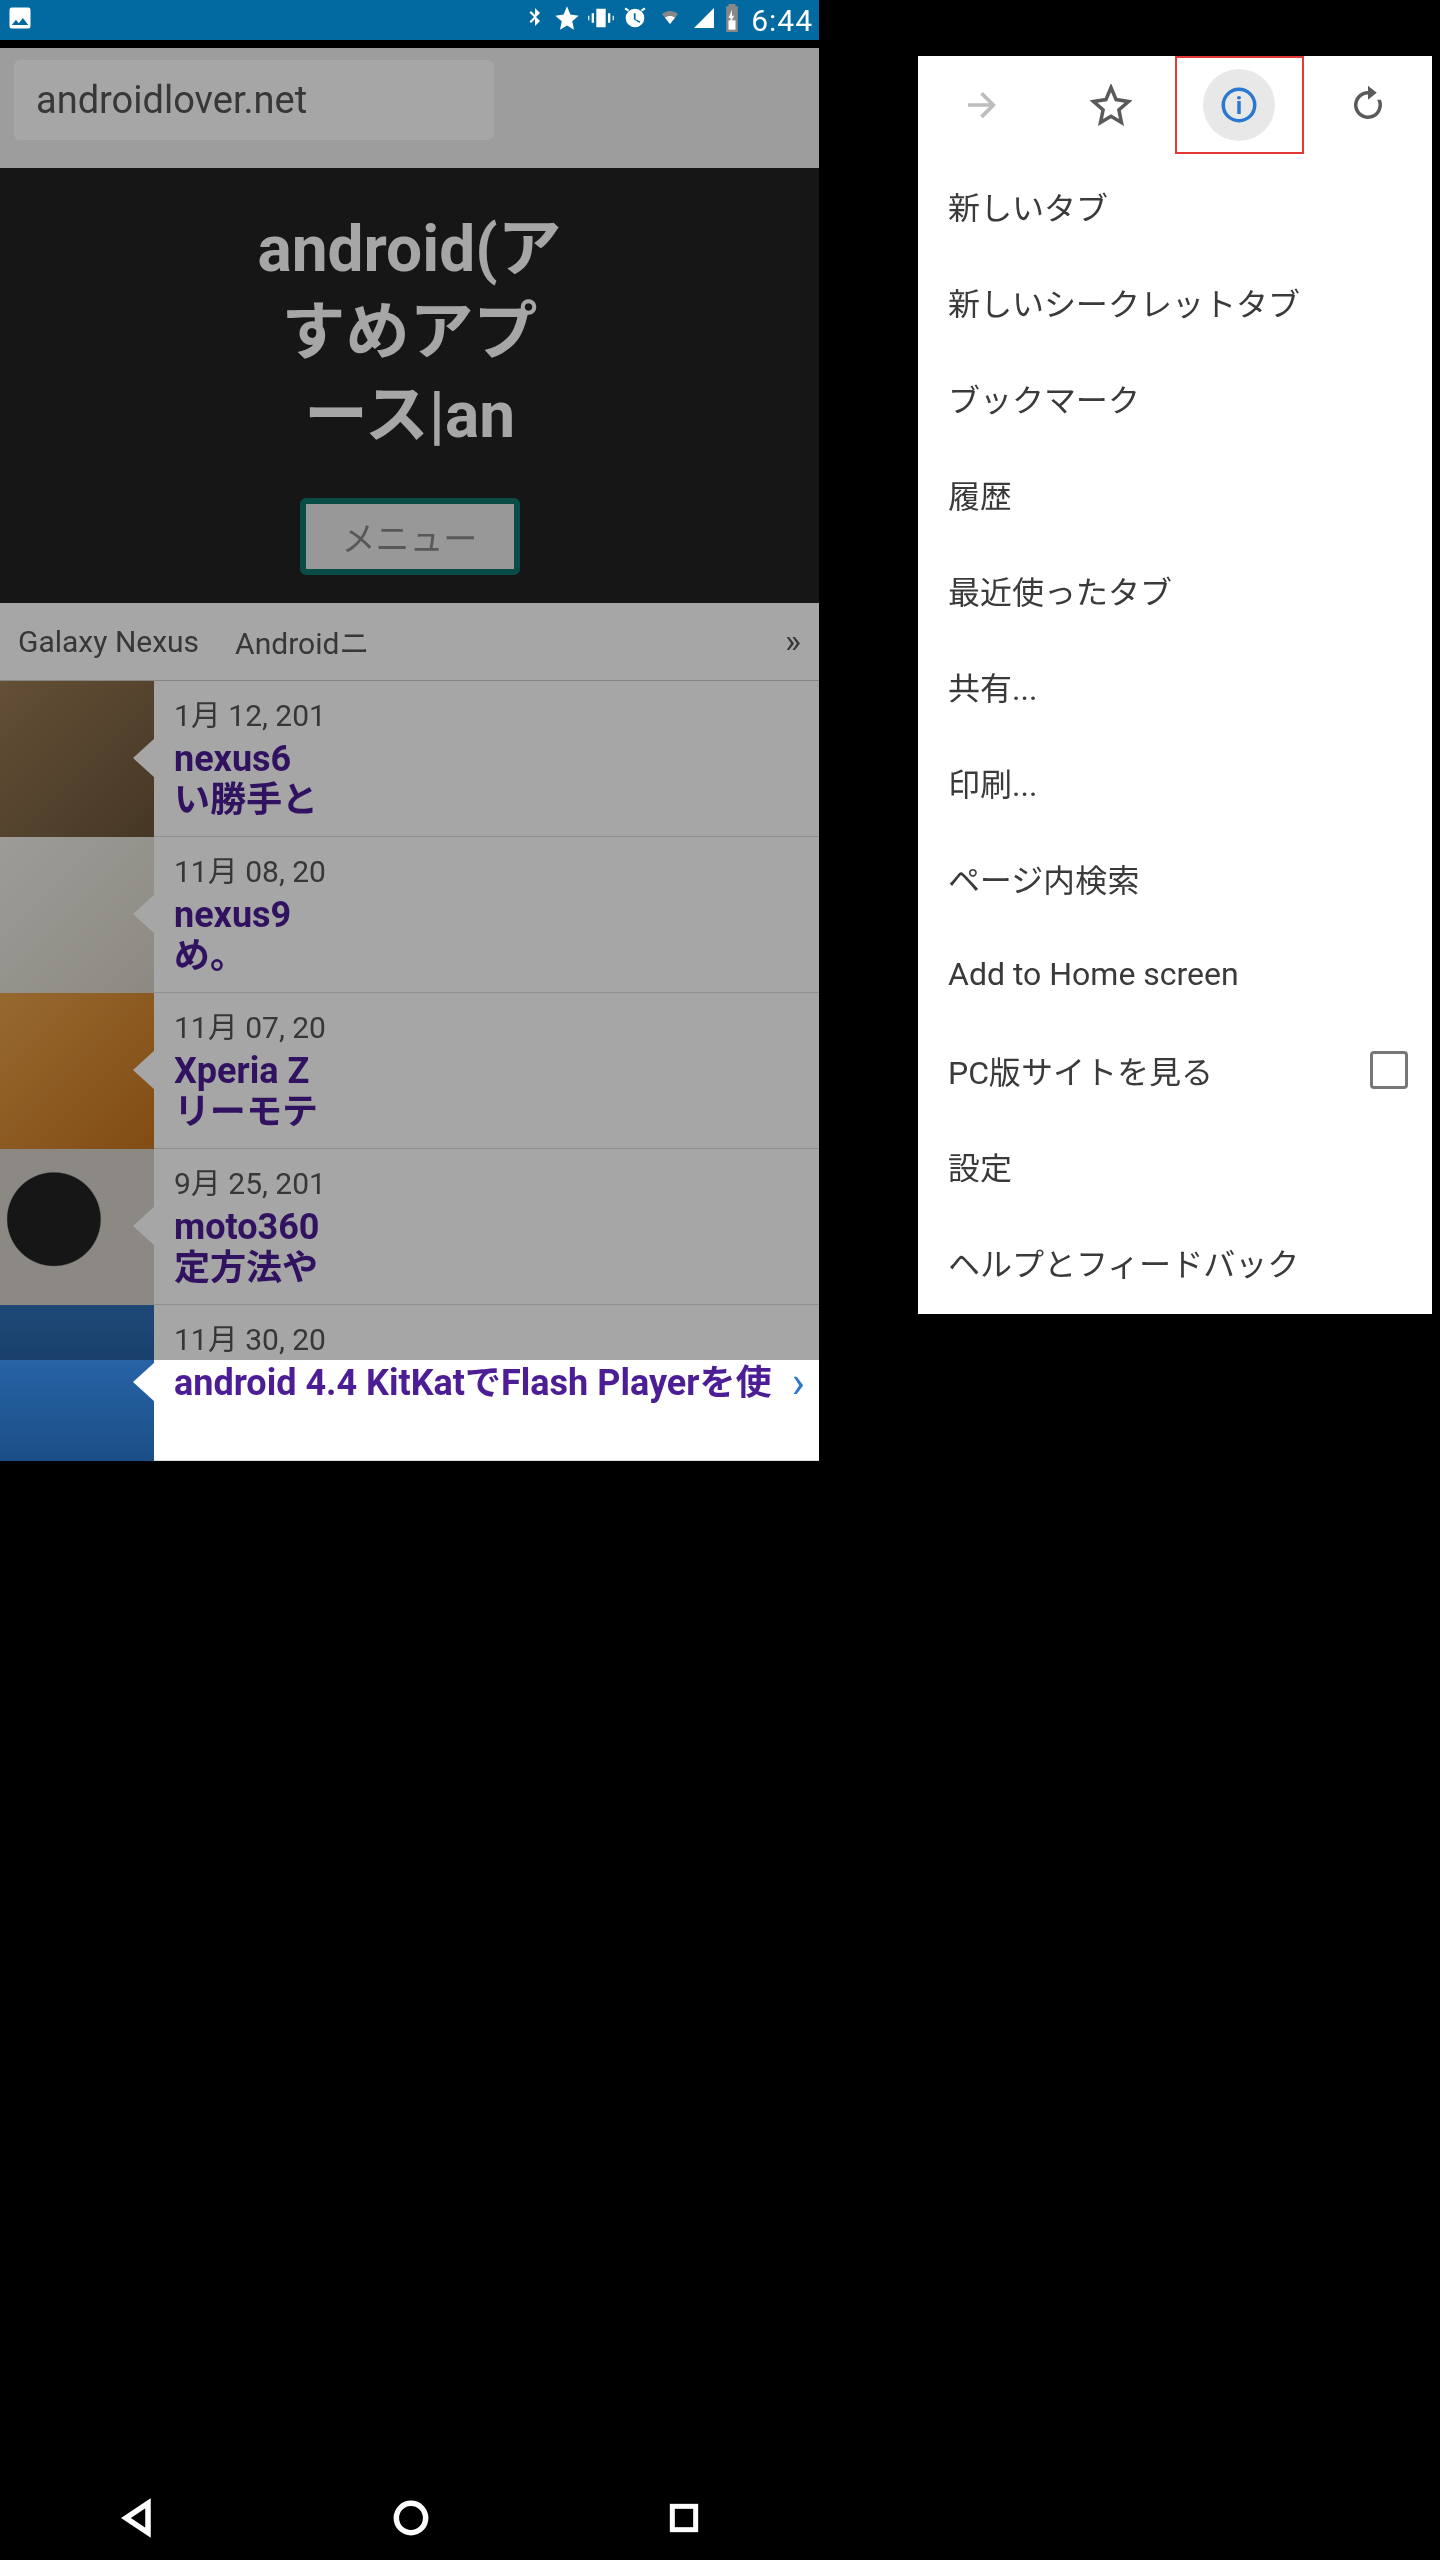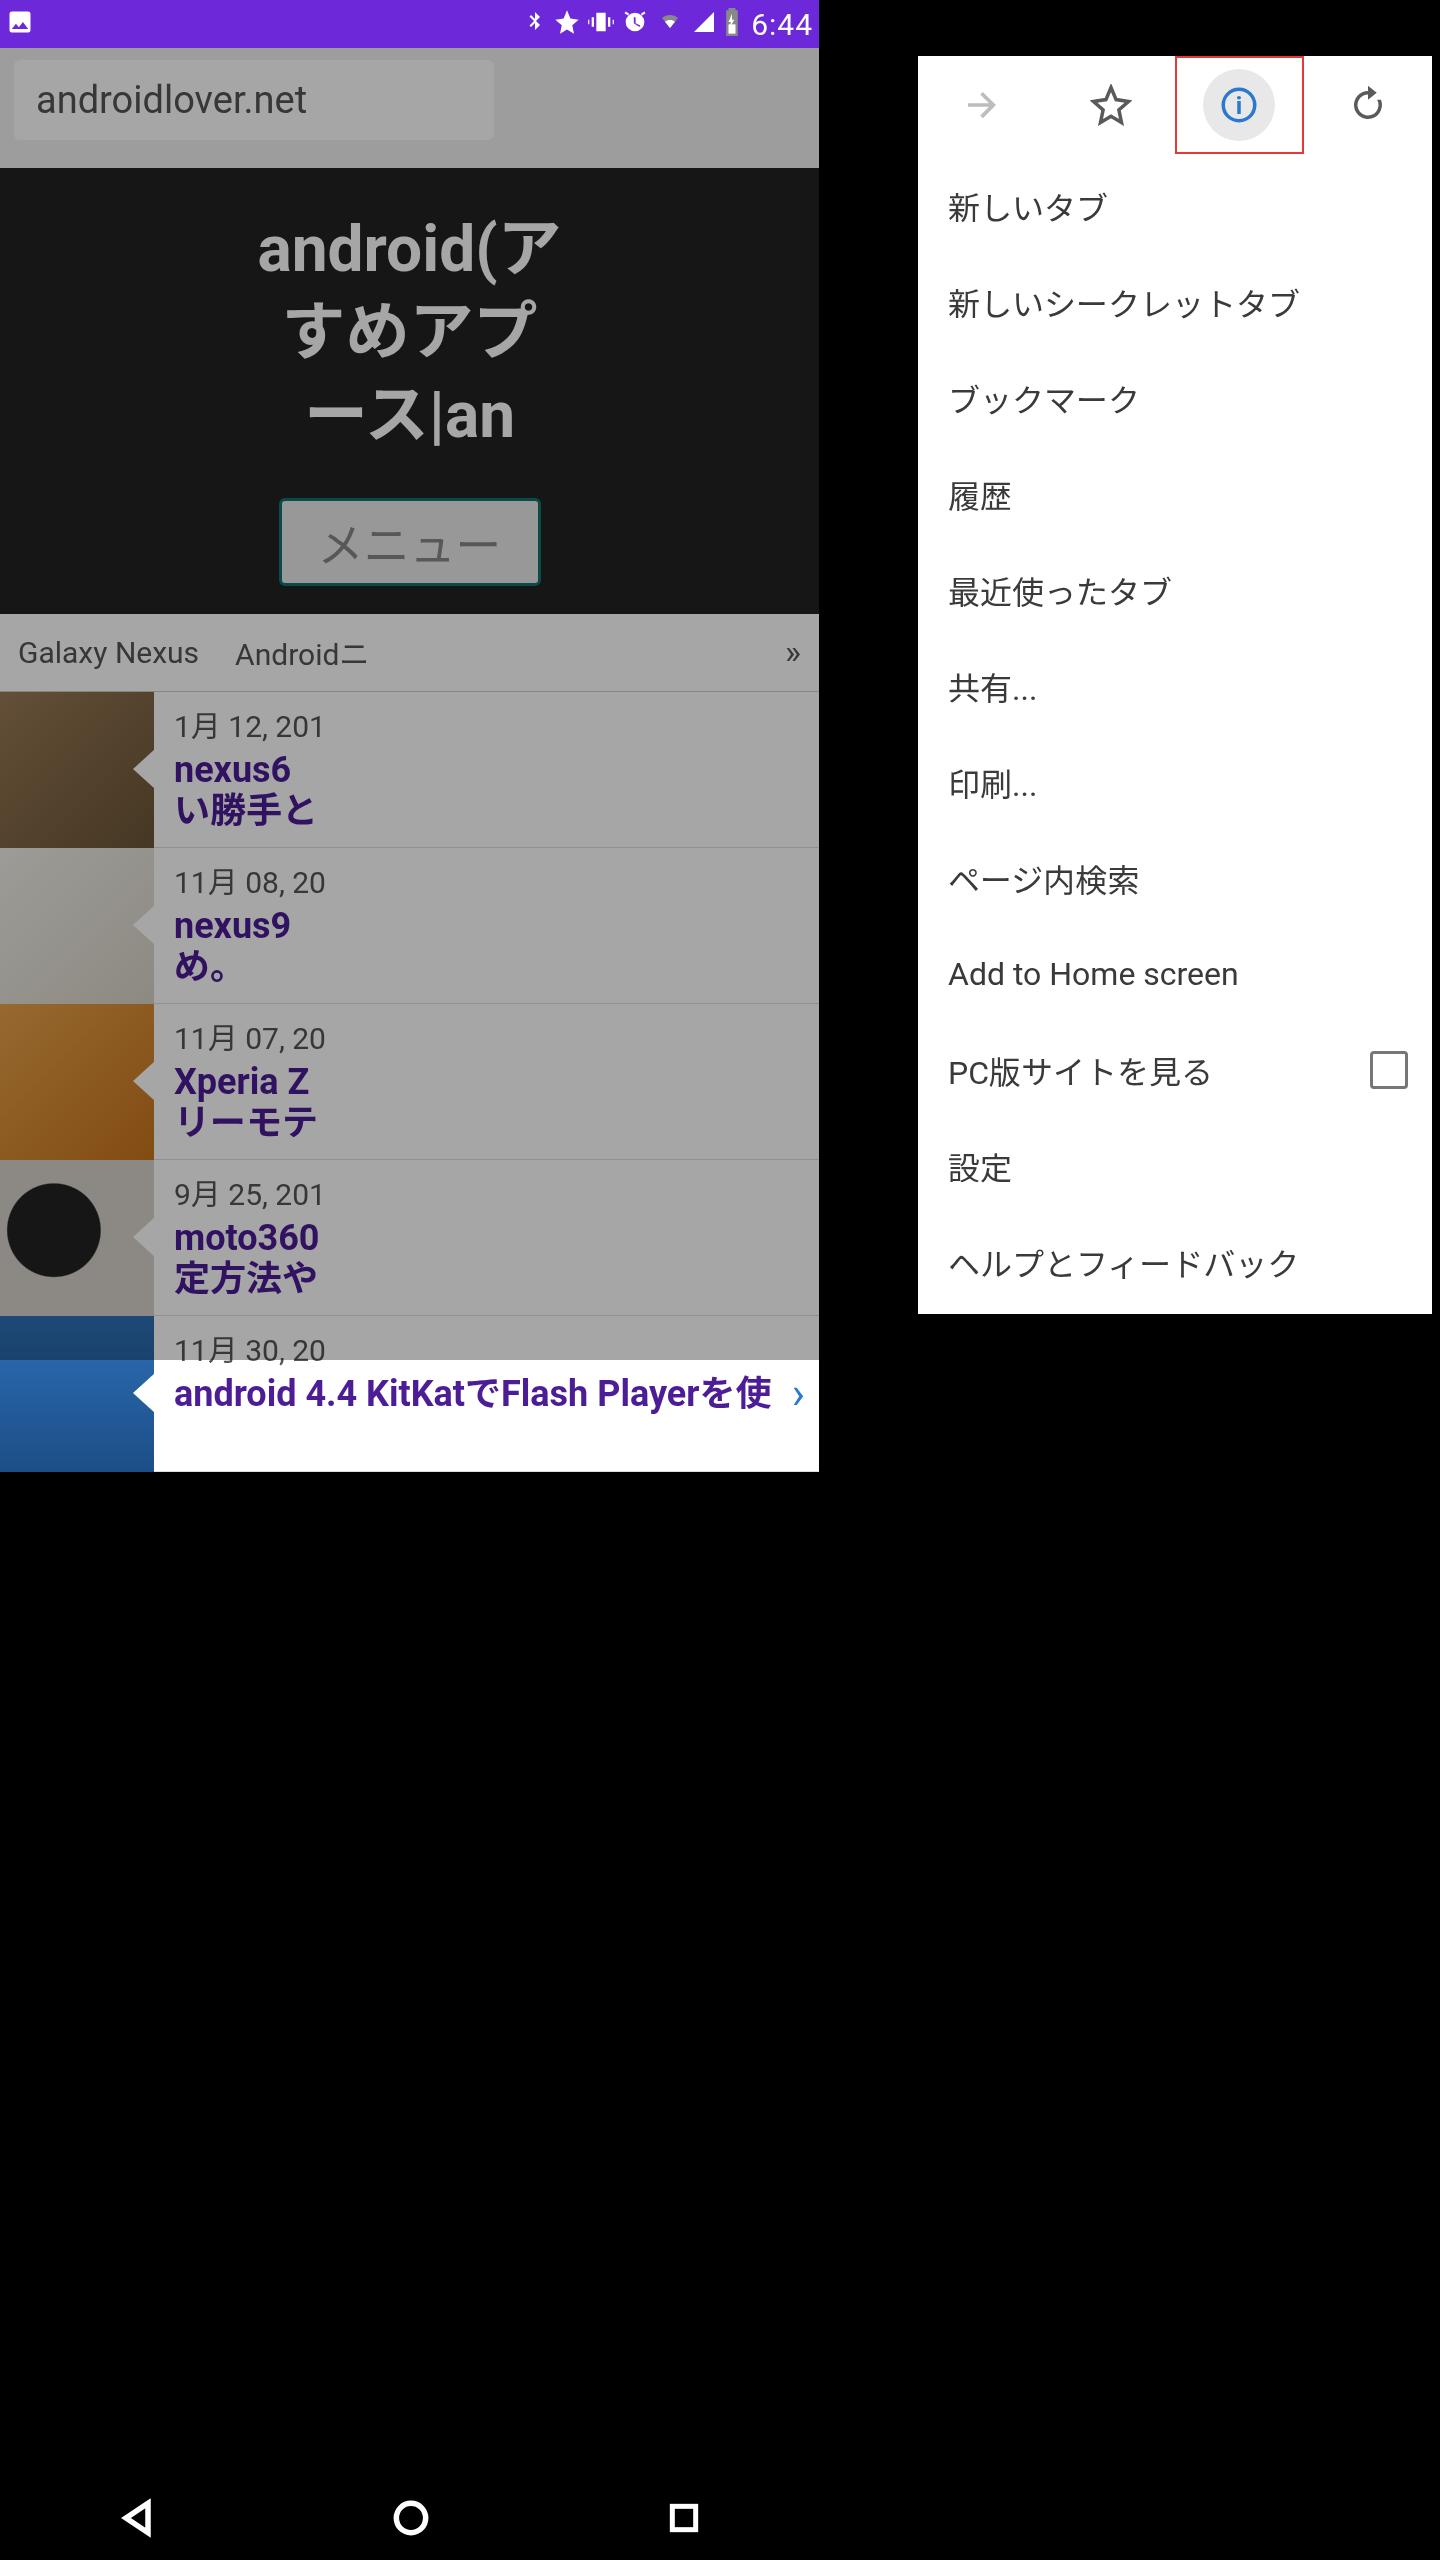--- a/index.html
+++ b/index.html
@@ -1,34 +1,34 @@
 <!DOCTYPE html>
 <html><head>
 <meta charset="utf-8">
 <style>
   * { margin:0; padding:0; box-sizing:border-box; font-family:Roboto,"Noto Sans JP",sans-serif; }
   html,body { width:819px; height:1440px; background:#000; overflow:hidden; }
 
   
-  .status-bar { height:48px; background:#6d28d9; color:#fff; display:flex; align-items:center; justify-content:space-between; padding:0 6px; }
+  .status-bar { height:40px; background:#0369a1; color:#fff; display:flex; align-items:center; justify-content:space-between; padding:0 6px; }
   .status-left,.status-right { display:flex; align-items:center; gap:8px; }
   .status-right { gap:6px; }
   .status-bar svg { fill:#fff; }
   .clock { font-size:30px; font-weight:400; letter-spacing:1px; margin-left:4px; }
 
   
   .content { position:absolute; left:0; top:48px; width:819px; height:1312px; background:#f2f2f2; }
   .dim-overlay { position:absolute; inset:0; background:rgba(0,0,0,.35); pointer-events:none; z-index:2; }
 
   .omnibox-row { position:absolute; left:14px; top:12px; width:480px; height:80px; background:#fff; border-radius:6px; display:flex; align-items:center; padding:0 22px; z-index:1; }
   .omnibox-row span { font-size:38px; color:#555; }
 
   .page-body { position:absolute; left:0; top:120px; width:819px; z-index:1; }
   .site-title { color:#fff; font-size:64px; font-weight:700; text-align:center; line-height:1.3; padding:40px 4px 40px 4px; background:#222; }
-  .menu-btn { display:inline-block; border:3px solid #0f766e; border-radius:6px; padding:8px 36px; font-size:46px; color:#444; background:#eaeaea; }
+  .menu-btn { display:inline-block; border:6px solid #0f766e; border-radius:6px; padding:8px 36px; font-size:34px; color:#444; background:#eaeaea; }
   .menu-btn-wrap{ text-align:center; background:#222; padding-bottom:28px;}
   .menu-btn-wrap .menu-btn{color:#888;}
 
   .tabstrip { display:flex; background:#fff; border-bottom:1px solid #ccc; height:78px; align-items:center; position:relative;}
   .tabstrip div { padding:0 18px; font-size:30px; color:#555; }
   .tabstrip .more{position:absolute;right:0;font-size:34px;}
 
   .post { display:flex; height:156px; background:#fff; border-bottom:1px solid #ddd; position:relative;}
   .post .thumb { width:154px; height:156px; background:#a99078; position:relative;}
   .post .thumb.n1{background:linear-gradient(135deg,#9a7a55,#6b5538);}

